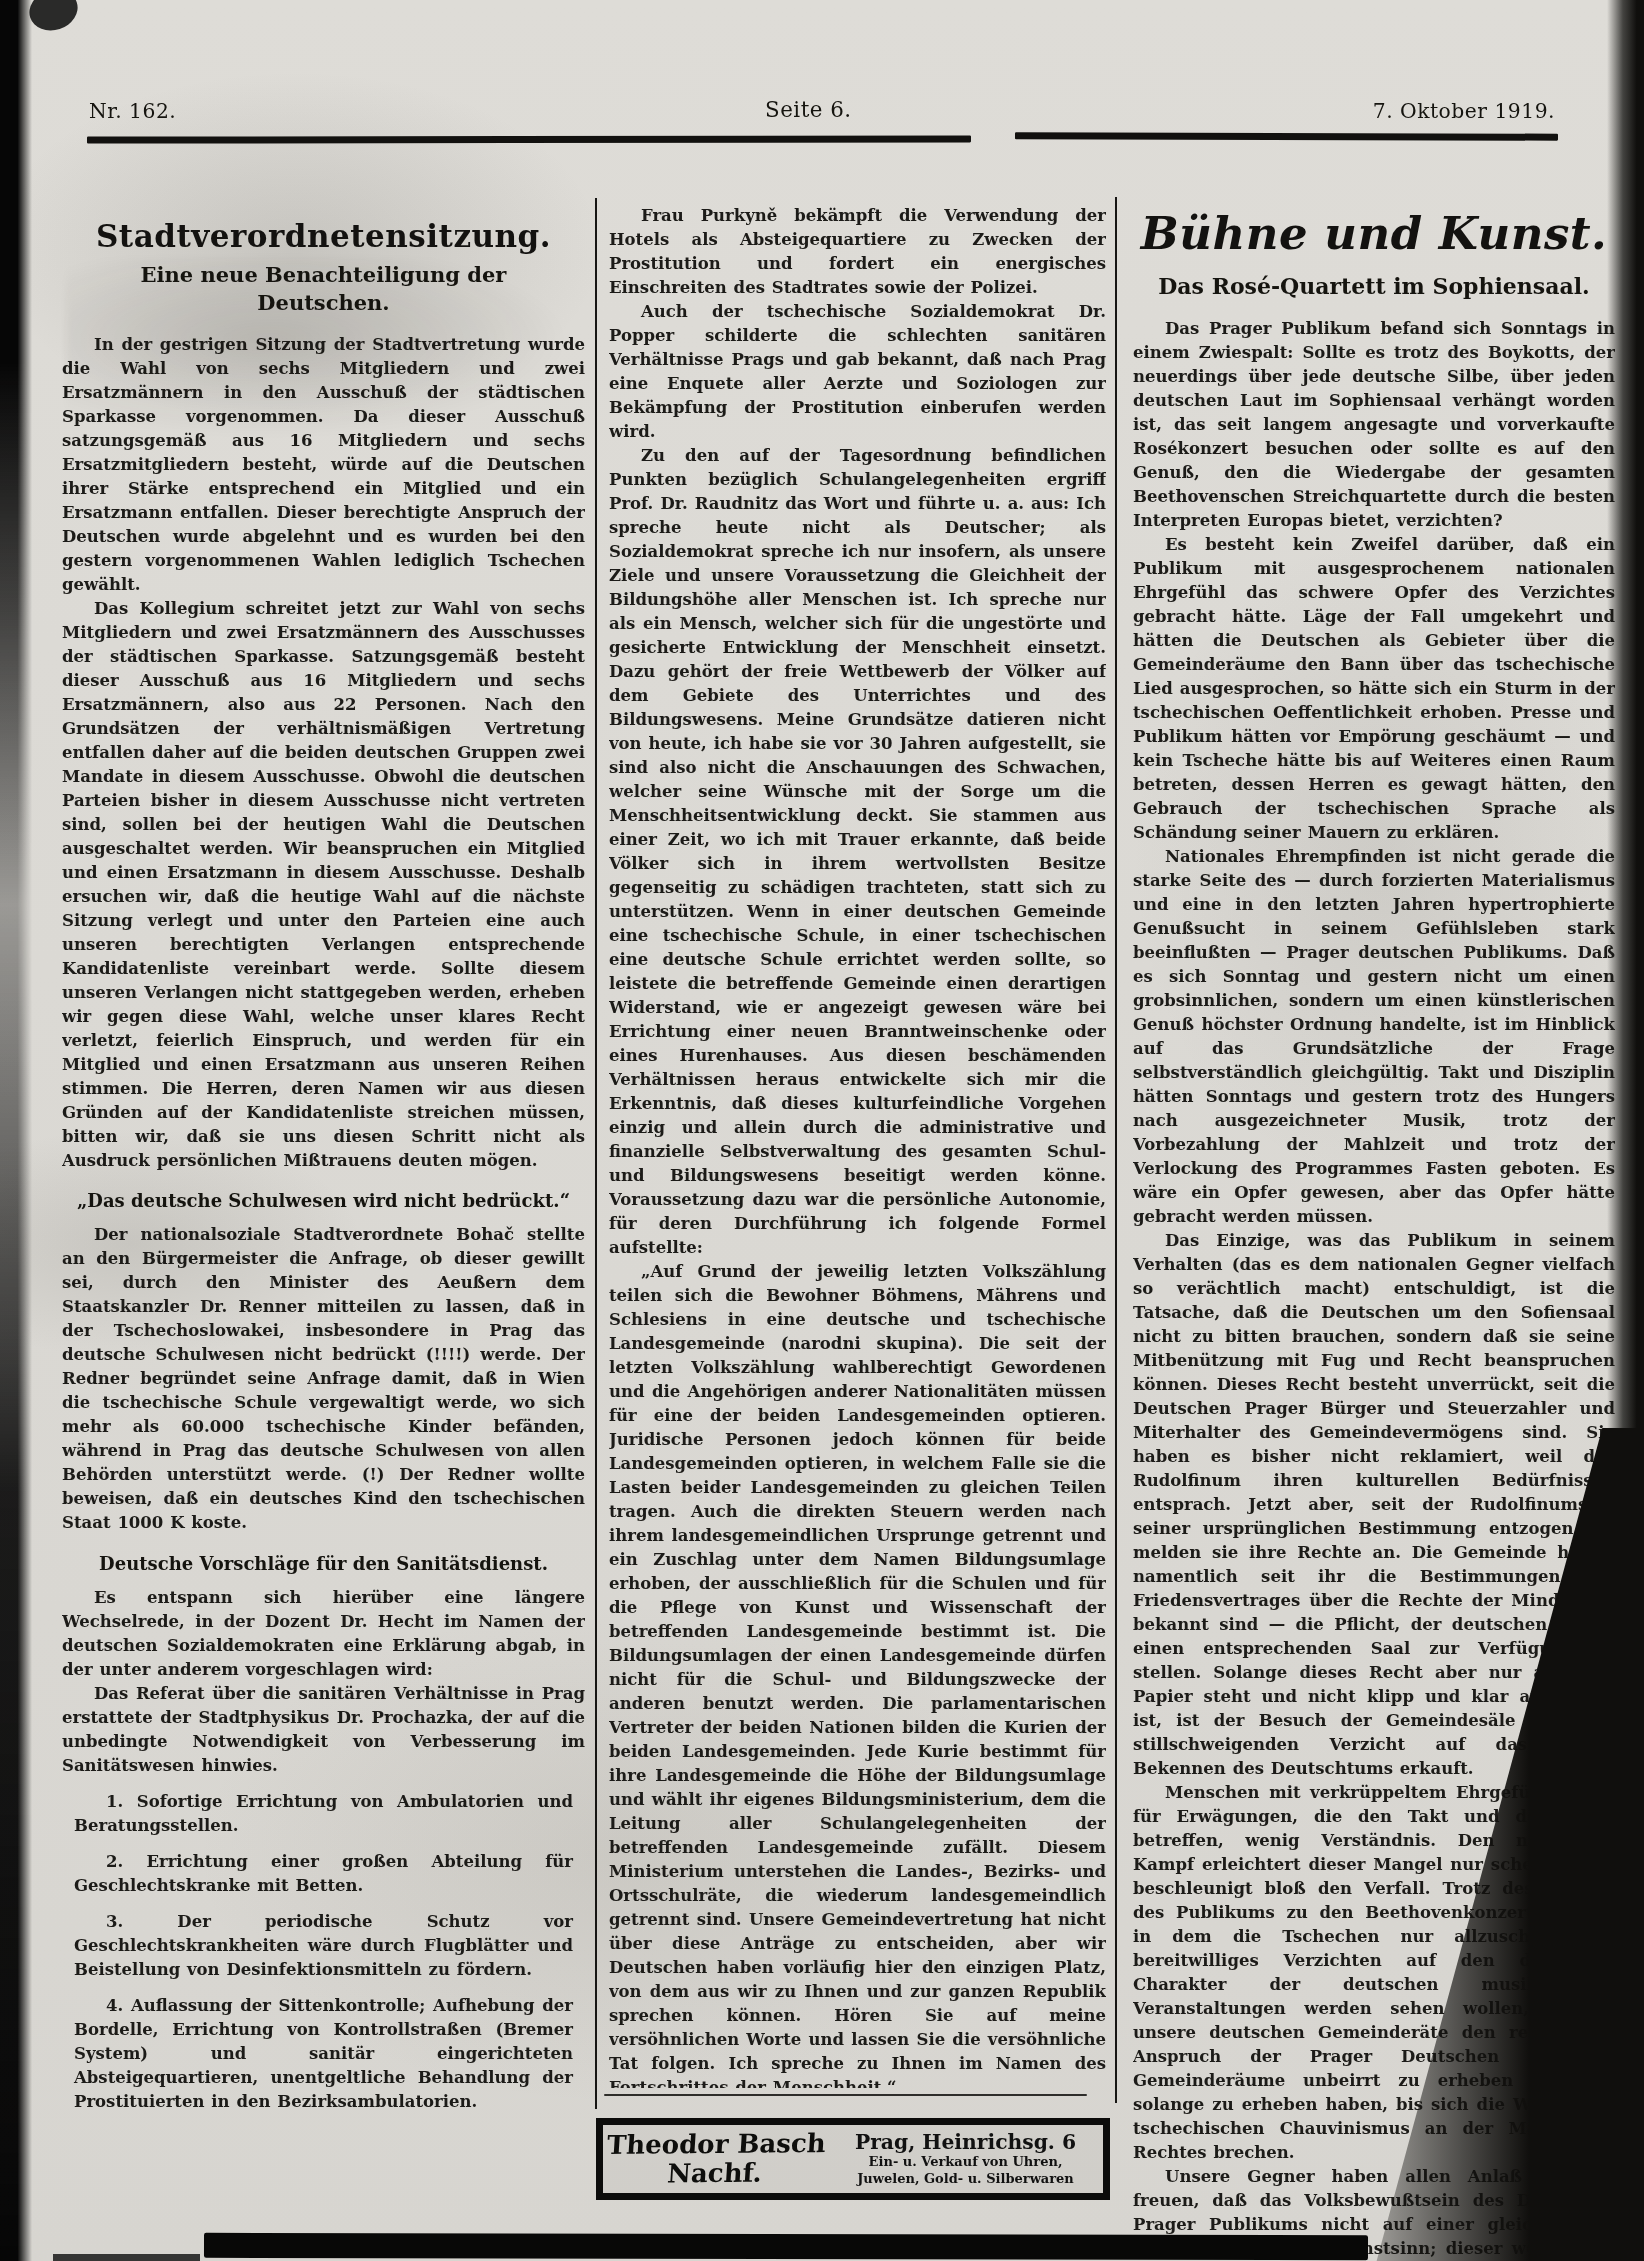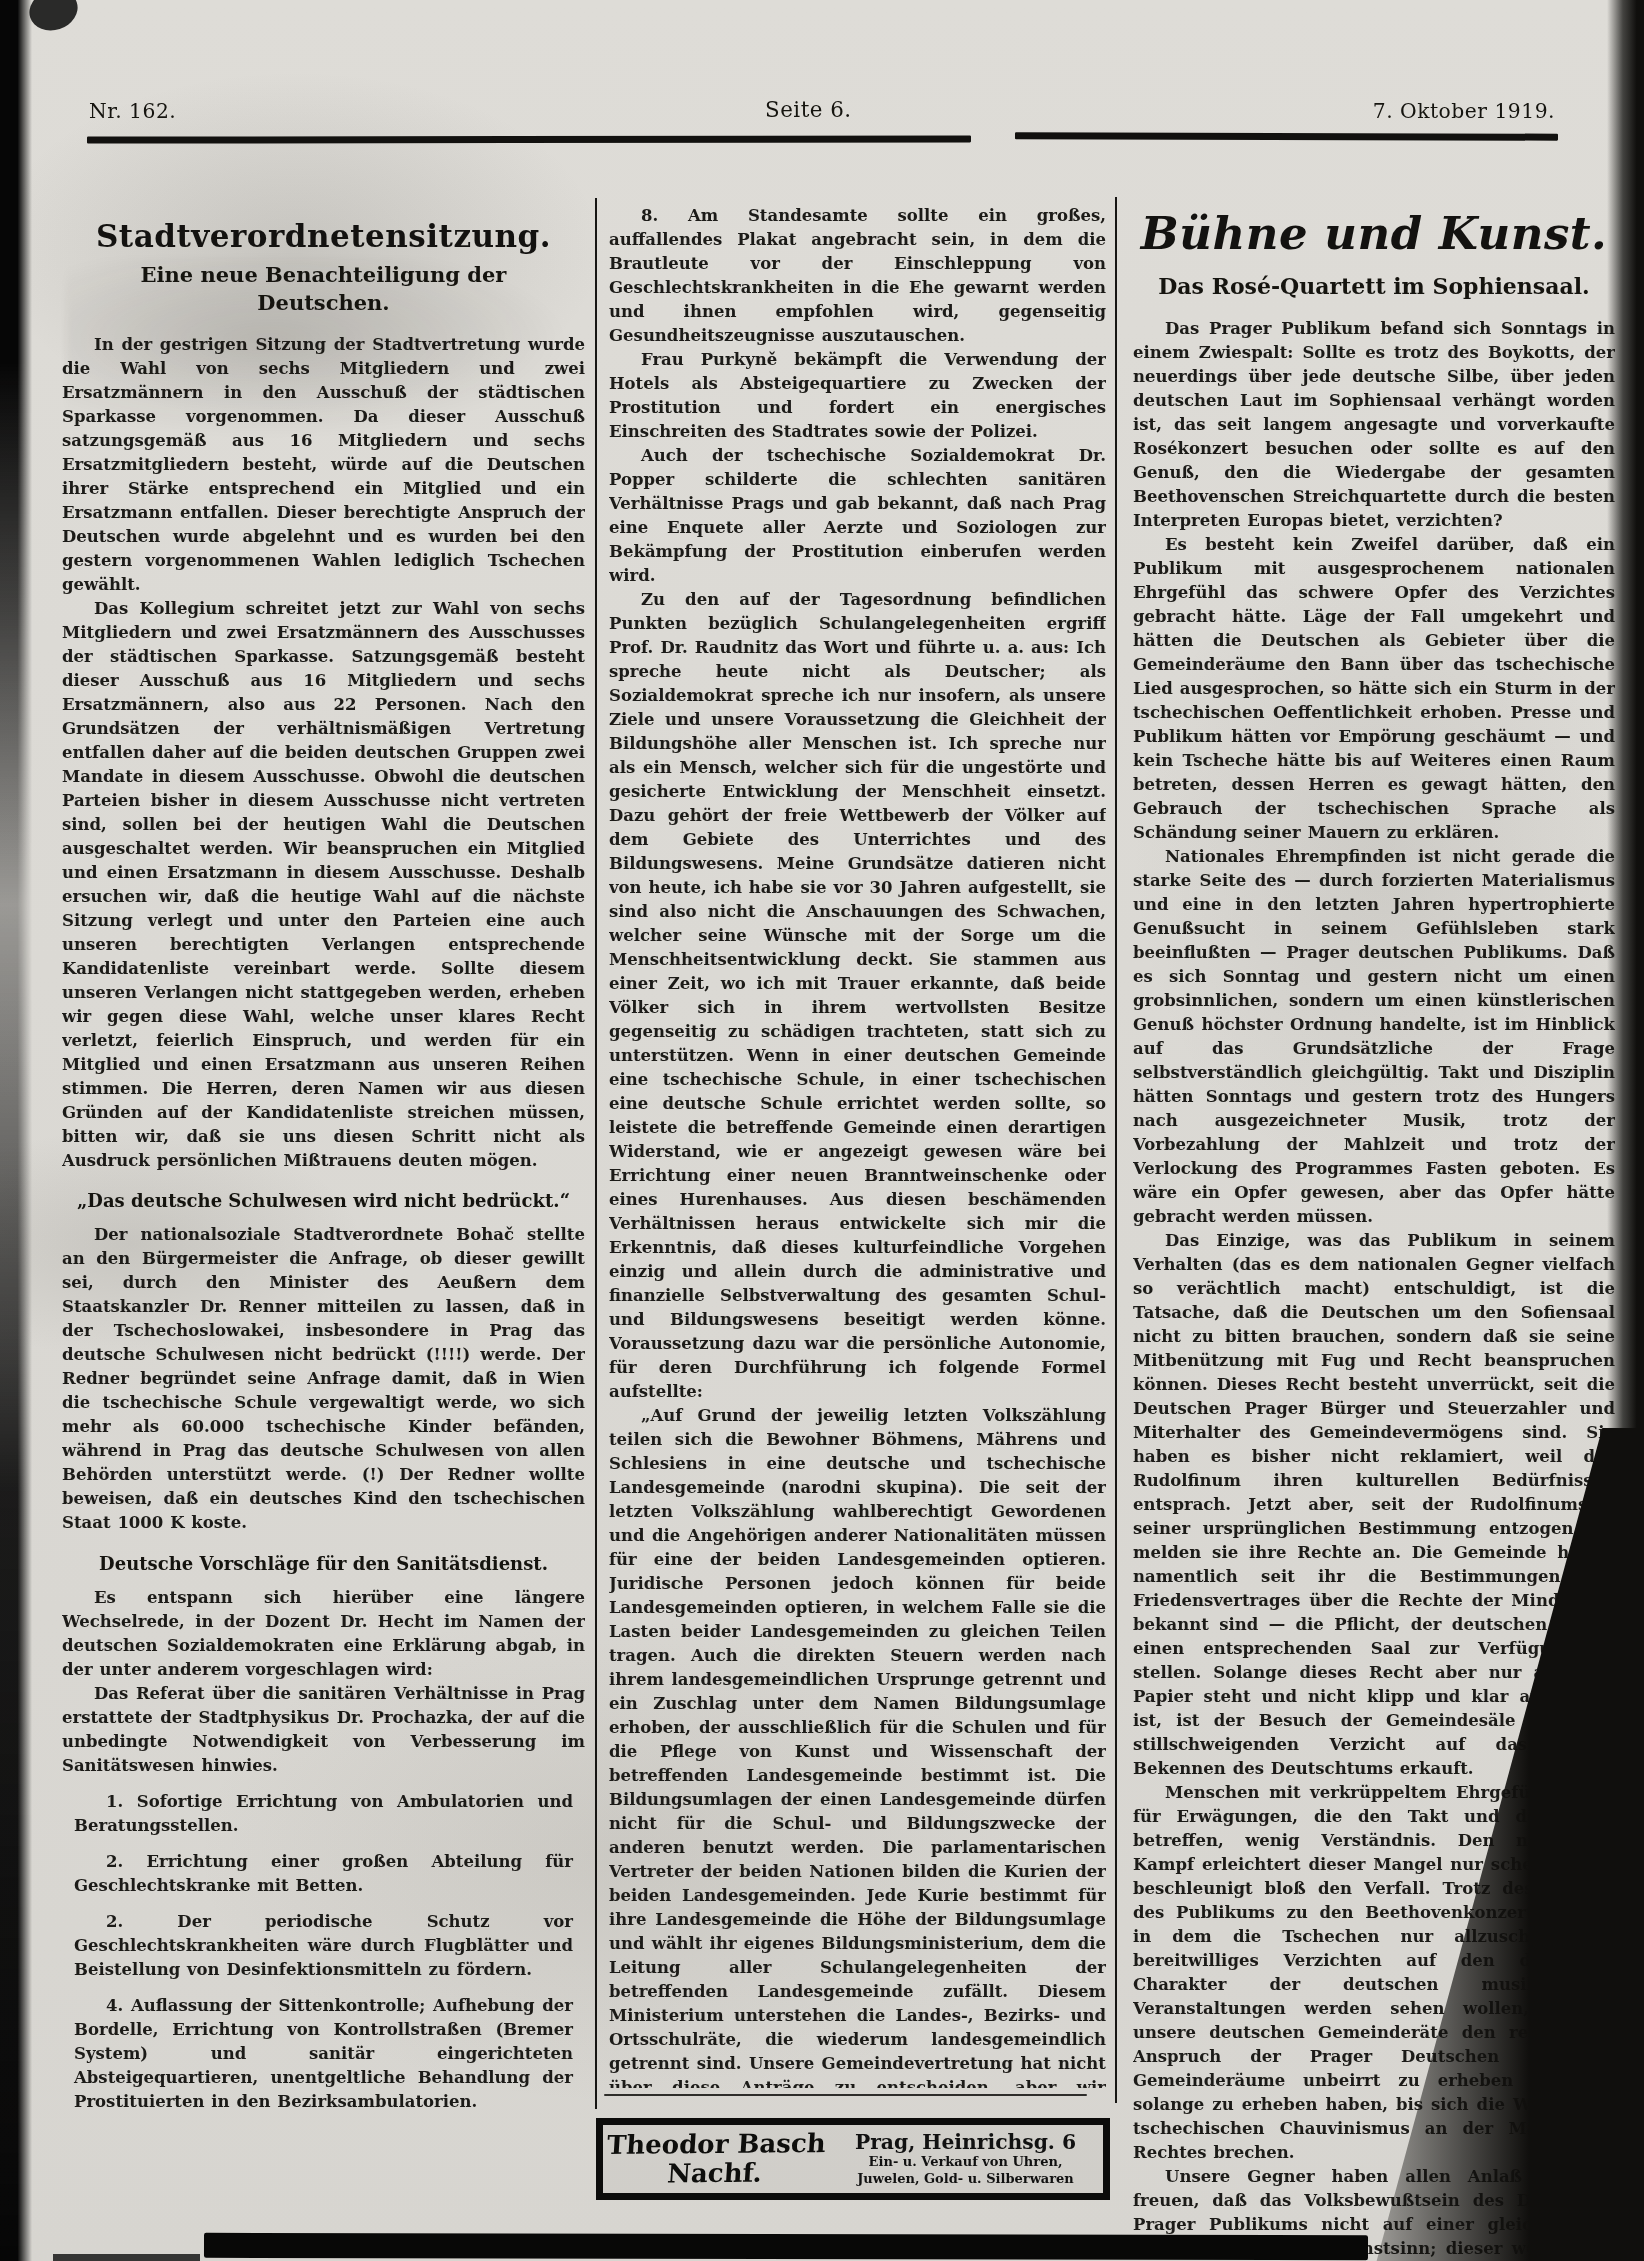--- a/index.html
+++ b/index.html
@@ -83,27 +83,26 @@
     <div class="subheadline">Eine neue Benachteiligung der Deutschen.</div>
     <p class="para">In der gestrigen Sitzung der Stadtvertretung wurde die Wahl von sechs Mitgliedern und zwei Ersatzmännern in den Ausschuß der städtischen Sparkasse vorgenommen. Da dieser Ausschuß satzungsgemäß aus 16 Mitgliedern und sechs Ersatzmitgliedern besteht, würde auf die Deutschen ihrer Stärke entsprechend ein Mitglied und ein Ersatzmann entfallen. Dieser berechtigte Anspruch der Deutschen wurde abgelehnt und es wurden bei den gestern vorgenommenen Wahlen lediglich Tschechen gewählt.</p>
     <p class="para">Das Kollegium schreitet jetzt zur Wahl von sechs Mitgliedern und zwei Ersatzmännern des Ausschusses der städtischen Sparkasse. Satzungsgemäß besteht dieser Ausschuß aus 16 Mitgliedern und sechs Ersatzmännern, also aus 22 Personen. Nach den Grundsätzen der verhältnismäßigen Vertretung entfallen daher auf die beiden deutschen Gruppen zwei Mandate in diesem Ausschusse. Obwohl die deutschen Parteien bisher in diesem Ausschusse nicht vertreten sind, sollen bei der heutigen Wahl die Deutschen ausgeschaltet werden. Wir beanspruchen ein Mitglied und einen Ersatzmann in diesem Ausschusse. Deshalb ersuchen wir, daß die heutige Wahl auf die nächste Sitzung verlegt und unter den Parteien eine auch unseren berechtigten Verlangen entsprechende Kandidatenliste vereinbart werde. Sollte diesem unseren Verlangen nicht stattgegeben werden, erheben wir gegen diese Wahl, welche unser klares Recht verletzt, feierlich Einspruch, und werden für ein Mitglied und einen Ersatzmann aus unseren Reihen stimmen. Die Herren, deren Namen wir aus diesen Gründen auf der Kandidatenliste streichen müssen, bitten wir, daß sie uns diesen Schritt nicht als Ausdruck persönlichen Mißtrauens deuten mögen.</p>
     <div class="crosshead">„Das deutsche Schulwesen wird nicht bedrückt.“</div>
     <p class="para">Der nationalsoziale Stadtverordnete Bohač stellte an den Bürgermeister die Anfrage, ob dieser gewillt sei, durch den Minister des Aeußern dem Staatskanzler Dr. Renner mitteilen zu lassen, daß in der Tschechoslowakei, insbesondere in Prag das deutsche Schulwesen nicht bedrückt (!!!!) werde. Der Redner begründet seine Anfrage damit, daß in Wien die tschechische Schule vergewaltigt werde, wo sich mehr als 60.000 tschechische Kinder befänden, während in Prag das deutsche Schulwesen von allen Behörden unterstützt werde. (!) Der Redner wollte beweisen, daß ein deutsches Kind den tschechischen Staat 1000 K koste.</p>
     <div class="crosshead">Deutsche Vorschläge für den Sanitätsdienst.</div>
     <p class="para">Es entspann sich hierüber eine längere Wechselrede, in der Dozent Dr. Hecht im Namen der deutschen Sozialdemokraten eine Erklärung abgab, in der unter anderem vorgeschlagen wird:</p>
     <p class="para">Das Referat über die sanitären Verhältnisse in Prag erstattete der Stadtphysikus Dr. Prochazka, der auf die unbedingte Notwendigkeit von Verbesserung im Sanitätswesen hinwies.</p>
     <p class="proposal">1. Sofortige Errichtung von Ambulatorien und Beratungsstellen.</p>
     <p class="proposal">2. Errichtung einer großen Abteilung für Geschlechtskranke mit Betten.</p>
-    <p class="proposal">2. Der periodische Schutz vor Geschlechtskrankheiten wäre durch Flugblätter und Beistellung von Desinfektionsmitteln zu fördern.</p>
+    <p class="proposal">3. Der periodische Schutz vor Geschlechtskrankheiten wäre durch Flugblätter und Beistellung von Desinfektionsmitteln zu fördern.</p>
     <p class="proposal">4. Auflassung der Sittenkontrolle; Aufhebung der Bordelle, Errichtung von Kontrollstraßen (Bremer System) und sanitär eingerichteten Absteigequartieren, unentgeltliche Behandlung der Prostituierten in den Bezirksambulatorien.</p>
 
   </div>
 
   <div class="col" id="col-mid">
-    <p class="para">8. Am Standesamte sollte ein großes, auffallendes Plakat angebracht sein, in dem die Brautleute vor der Einschleppung von Geschlechtskrankheiten in die Ehe gewarnt werden und ihnen empfohlen wird, gegenseitig Gesundheitszeugnisse auszutauschen.</p>
     <p class="para">Frau Purkyně bekämpft die Verwendung der Hotels als Absteigequartiere zu Zwecken der Prostitution und fordert ein energisches Einschreiten des Stadtrates sowie der Polizei.</p>
     <p class="para">Auch der tschechische Sozialdemokrat Dr. Popper schilderte die schlechten sanitären Verhältnisse Prags und gab bekannt, daß nach Prag eine Enquete aller Aerzte und Soziologen zur Bekämpfung der Prostitution einberufen werden wird.</p>
     <p class="para">Zu den auf der Tagesordnung befindlichen Punkten bezüglich Schulangelegenheiten ergriff Prof. Dr. Raudnitz das Wort und führte u. a. aus: Ich spreche heute nicht als Deutscher; als Sozialdemokrat spreche ich nur insofern, als unsere Ziele und unsere Voraussetzung die Gleichheit der Bildungshöhe aller Menschen ist. Ich spreche nur als ein Mensch, welcher sich für die ungestörte und gesicherte Entwicklung der Menschheit einsetzt. Dazu gehört der freie Wettbewerb der Völker auf dem Gebiete des Unterrichtes und des Bildungswesens. Meine Grundsätze datieren nicht von heute, ich habe sie vor 30 Jahren aufgestellt, sie sind also nicht die Anschauungen des Schwachen, welcher seine Wünsche mit der Sorge um die Menschheitsentwicklung deckt. Sie stammen aus einer Zeit, wo ich mit Trauer erkannte, daß beide Völker sich in ihrem wertvollsten Besitze gegenseitig zu schädigen trachteten, statt sich zu unterstützen. Wenn in einer deutschen Gemeinde eine tschechische Schule, in einer tschechischen eine deutsche Schule errichtet werden sollte, so leistete die betreffende Gemeinde einen derartigen Widerstand, wie er angezeigt gewesen wäre bei Errichtung einer neuen Branntweinschenke oder eines Hurenhauses. Aus diesen beschämenden Verhältnissen heraus entwickelte sich mir die Erkenntnis, daß dieses kulturfeindliche Vorgehen einzig und allein durch die administrative und finanzielle Selbstverwaltung des gesamten Schul- und Bildungswesens beseitigt werden könne. Voraussetzung dazu war die persönliche Autonomie, für deren Durchführung ich folgende Formel aufstellte:</p>
     <p class="para">„Auf Grund der jeweilig letzten Volkszählung teilen sich die Bewohner Böhmens, Mährens und Schlesiens in eine deutsche und tschechische Landesgemeinde (narodni skupina). Die seit der letzten Volkszählung wahlberechtigt Gewordenen und die Angehörigen anderer Nationalitäten müssen für eine der beiden Landesgemeinden optieren. Juridische Personen jedoch können für beide Landesgemeinden optieren, in welchem Falle sie die Lasten beider Landesgemeinden zu gleichen Teilen tragen. Auch die direkten Steuern werden nach ihrem landesgemeindlichen Ursprunge getrennt und ein Zuschlag unter dem Namen Bildungsumlage erhoben, der ausschließlich für die Schulen und für die Pflege von Kunst und Wissenschaft der betreffenden Landesgemeinde bestimmt ist. Die Bildungsumlagen der einen Landesgemeinde dürfen nicht für die Schul- und Bildungszwecke der anderen benutzt werden. Die parlamentarischen Vertreter der beiden Nationen bilden die Kurien der beiden Landesgemeinden. Jede Kurie bestimmt für ihre Landesgemeinde die Höhe der Bildungsumlage und wählt ihr eigenes Bildungsministerium, dem die Leitung aller Schulangelegenheiten der betreffenden Landesgemeinde zufällt. Diesem Ministerium unterstehen die Landes-, Bezirks- und Ortsschulräte, die wiederum landesgemeindlich getrennt sind. Unsere Gemeindevertretung hat nicht über diese Anträge zu entscheiden, aber wir Deutschen haben vorläufig hier den einzigen Platz, von dem aus wir zu Ihnen und zur ganzen Republik sprechen können. Hören Sie auf meine versöhnlichen Worte und lassen Sie die versöhnliche Tat folgen. Ich spreche zu Ihnen im Namen des Fortschrittes der Menschheit.“</p>
 
   </div>
 
   <div class="col" id="col-right">
     <h1 class="headline">Bühne und Kunst.</h1>
     <div class="subheadline">Das Rosé-Quartett im Sophiensaal.</div>

